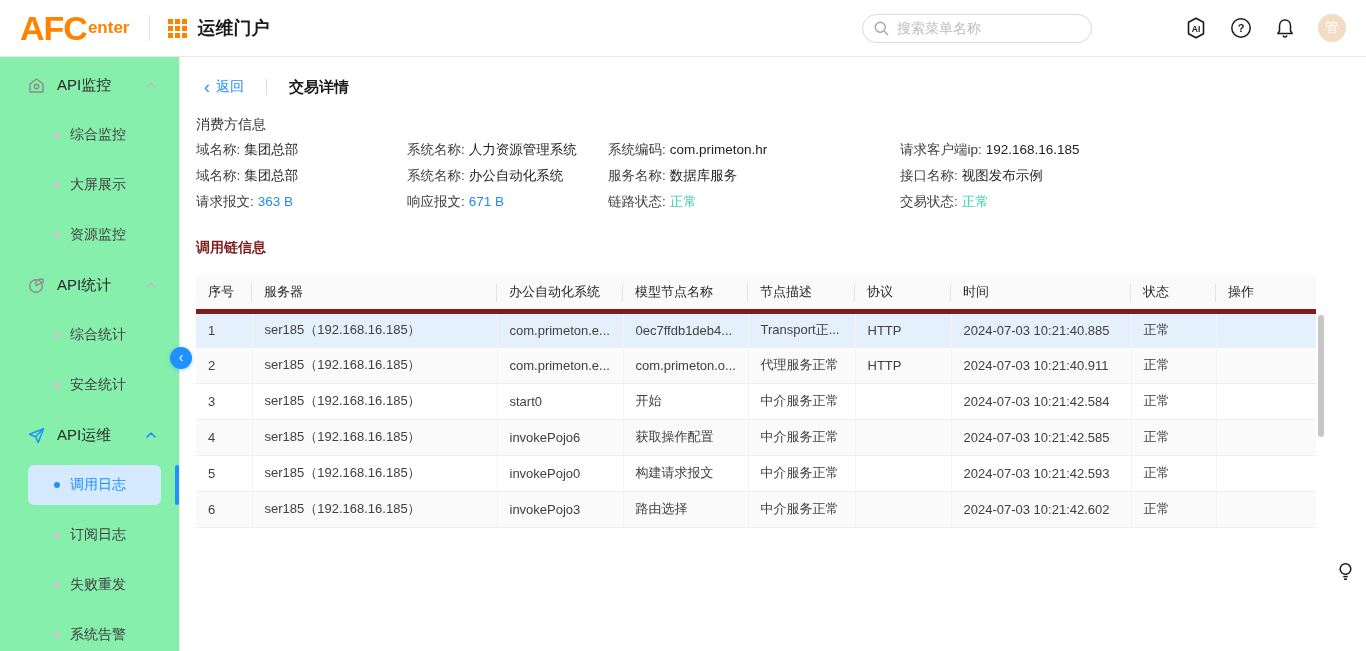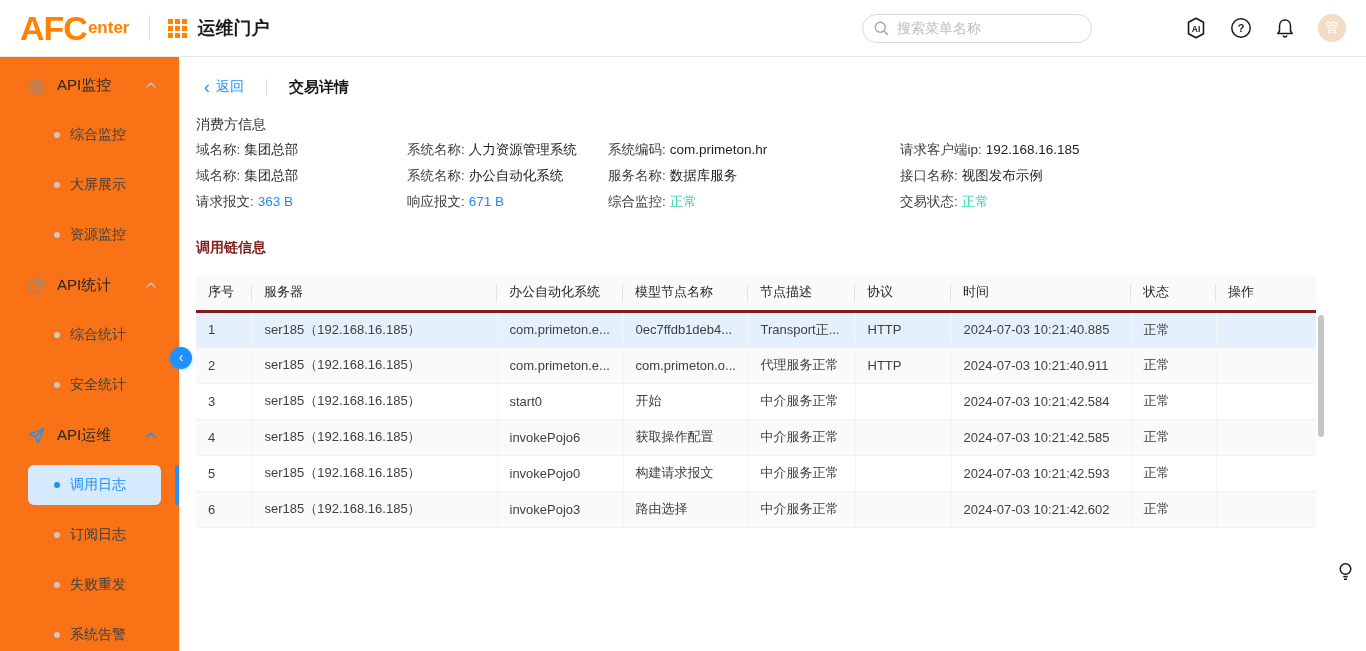--- a/index.html
+++ b/index.html
@@ -23,21 +23,21 @@
     padding:0 12px 0 34px; font-size:14px; color:#333; outline:none;
     font-family:"Liberation Sans","DejaVu Sans",sans-serif; }
   .search-box input::placeholder { color:#bdbdbd; }
   .search-box svg { position:absolute; left:12px; top:7px; }
   .top-icon { margin-left:22px; cursor:pointer; display:flex; align-items:center; }
   .avatar { width:28px; height:28px; border-radius:50%; background:#f2dcc4; color:#fff;
     font-size:14px; display:flex; align-items:center; justify-content:center; margin-left:22px; cursor:pointer; }
 
   
   .shell { display:flex; height:594px; position:relative; }
-  .sidebar { width:180px; border-right:1px solid #ececec; height:100%; padding-top:3px; position:relative; background:#f97316; }
+  .sidebar { width:180px; border-right:1px solid #ececec; height:100%; padding-top:3px; position:relative; background:#86efac; }
   .main { flex:1; position:relative; padding:0 0 0 16px; }
 
   
   .sb-group-header { height:50px; display:flex; align-items:center; padding:0 22px 0 28px; cursor:pointer; }
   .sb-group-header .glabel { font-size:15px; color:#262626; margin-left:12px; flex:1; }
   .sb-item { height:50px; display:flex; align-items:center; padding-left:54px; font-size:14px;
     color:#404040; cursor:pointer; position:relative; }
   .sb-dot { width:6px; height:6px; border-radius:50%; background:#c9c9c9; margin-right:10px; flex:none; }
   .sb-item.active { height:40px; margin:5px 18px 5px 28px; padding-left:26px; border-radius:6px;
     background:#d5eafe; color:var(--accent); }
@@ -67,21 +67,21 @@
   .info-field .fvalue.success { color:var(--success); }
   .fw0 { width:211px; } .fw1 { width:201px; } .fw2 { width:292px; } .fw3 { width:228px; } .fw4 { flex:1; }
 
   
   .chain-title { font-size:14px; font-weight:bold; color:#7f1d1d; margin-top:26px; }
   .table-wrap { position:relative; width:1128px; margin-top:18px; }
   table { border-collapse:collapse; table-layout:fixed; width:1120px; font-size:13px; }
   col.c0{width:56px} col.c1{width:245px} col.c2{width:126px} col.c3{width:125px} col.c4{width:107px}
   col.c5{width:96px} col.c6{width:180px} col.c7{width:85px} col.c8{width:100px}
   thead th { background:#fafafa; height:36px; text-align:left; font-weight:normal; color:#262626;
-    padding:0 0 0 12px; border-bottom:3px solid #7f1d1d; position:relative; }
+    padding:0 0 0 12px; border-bottom:5px solid #7f1d1d; position:relative; }
   thead th:not(:last-child)::after { content:""; position:absolute; right:0; top:9px; height:18px; width:1px; background:#e4e4e4; }
   tbody td { height:36px; padding:0 8px 0 12px; color:#404040; border-bottom:1px solid #f0f0f0;
     border-right:1px solid #f4f4f4; white-space:nowrap; overflow:hidden; }
   tbody td:last-child { border-right:none; }
   tbody tr { background:#fff; cursor:pointer; }
   tbody tr.striped { background:#fafafa; }
   tbody tr.selected { background:#e4f1fd; }
   .scroll-thumb { position:absolute; right:0; top:40px; width:6px; height:122px; background:#c6c6c6;
     border-radius:3px; cursor:pointer; }
 
@@ -250,21 +250,21 @@
         </div>
         <div class="info-fields">
           <div class="info-field fw0"><span class="flabel">域名称:</span><span class="fvalue">集团总部</span></div>
           <div class="info-field fw1"><span class="flabel">系统名称:</span><span class="fvalue">办公自动化系统</span></div>
           <div class="info-field fw2"><span class="flabel">服务名称:</span><span class="fvalue">数据库服务</span></div>
           <div class="info-field fw3"><span class="flabel">接口名称:</span><span class="fvalue">视图发布示例</span></div>
         </div>
         <div class="info-fields">
           <div class="info-field fw0"><span class="flabel">请求报文:</span><span class="fvalue link">363 B</span></div>
           <div class="info-field fw1"><span class="flabel">响应报文:</span><span class="fvalue link">671 B</span></div>
-          <div class="info-field fw2"><span class="flabel">综合监控:</span><span class="fvalue success">正常</span></div>
+          <div class="info-field fw2"><span class="flabel">链路状态:</span><span class="fvalue success">正常</span></div>
           <div class="info-field fw3"><span class="flabel">交易状态:</span><span class="fvalue success">正常</span></div>
         </div>
       </div>
 
     <div class="chain-title">调用链信息</div>
 
     <div class="table-wrap">
       <table>
         <colgroup>
           <col class="c0">

